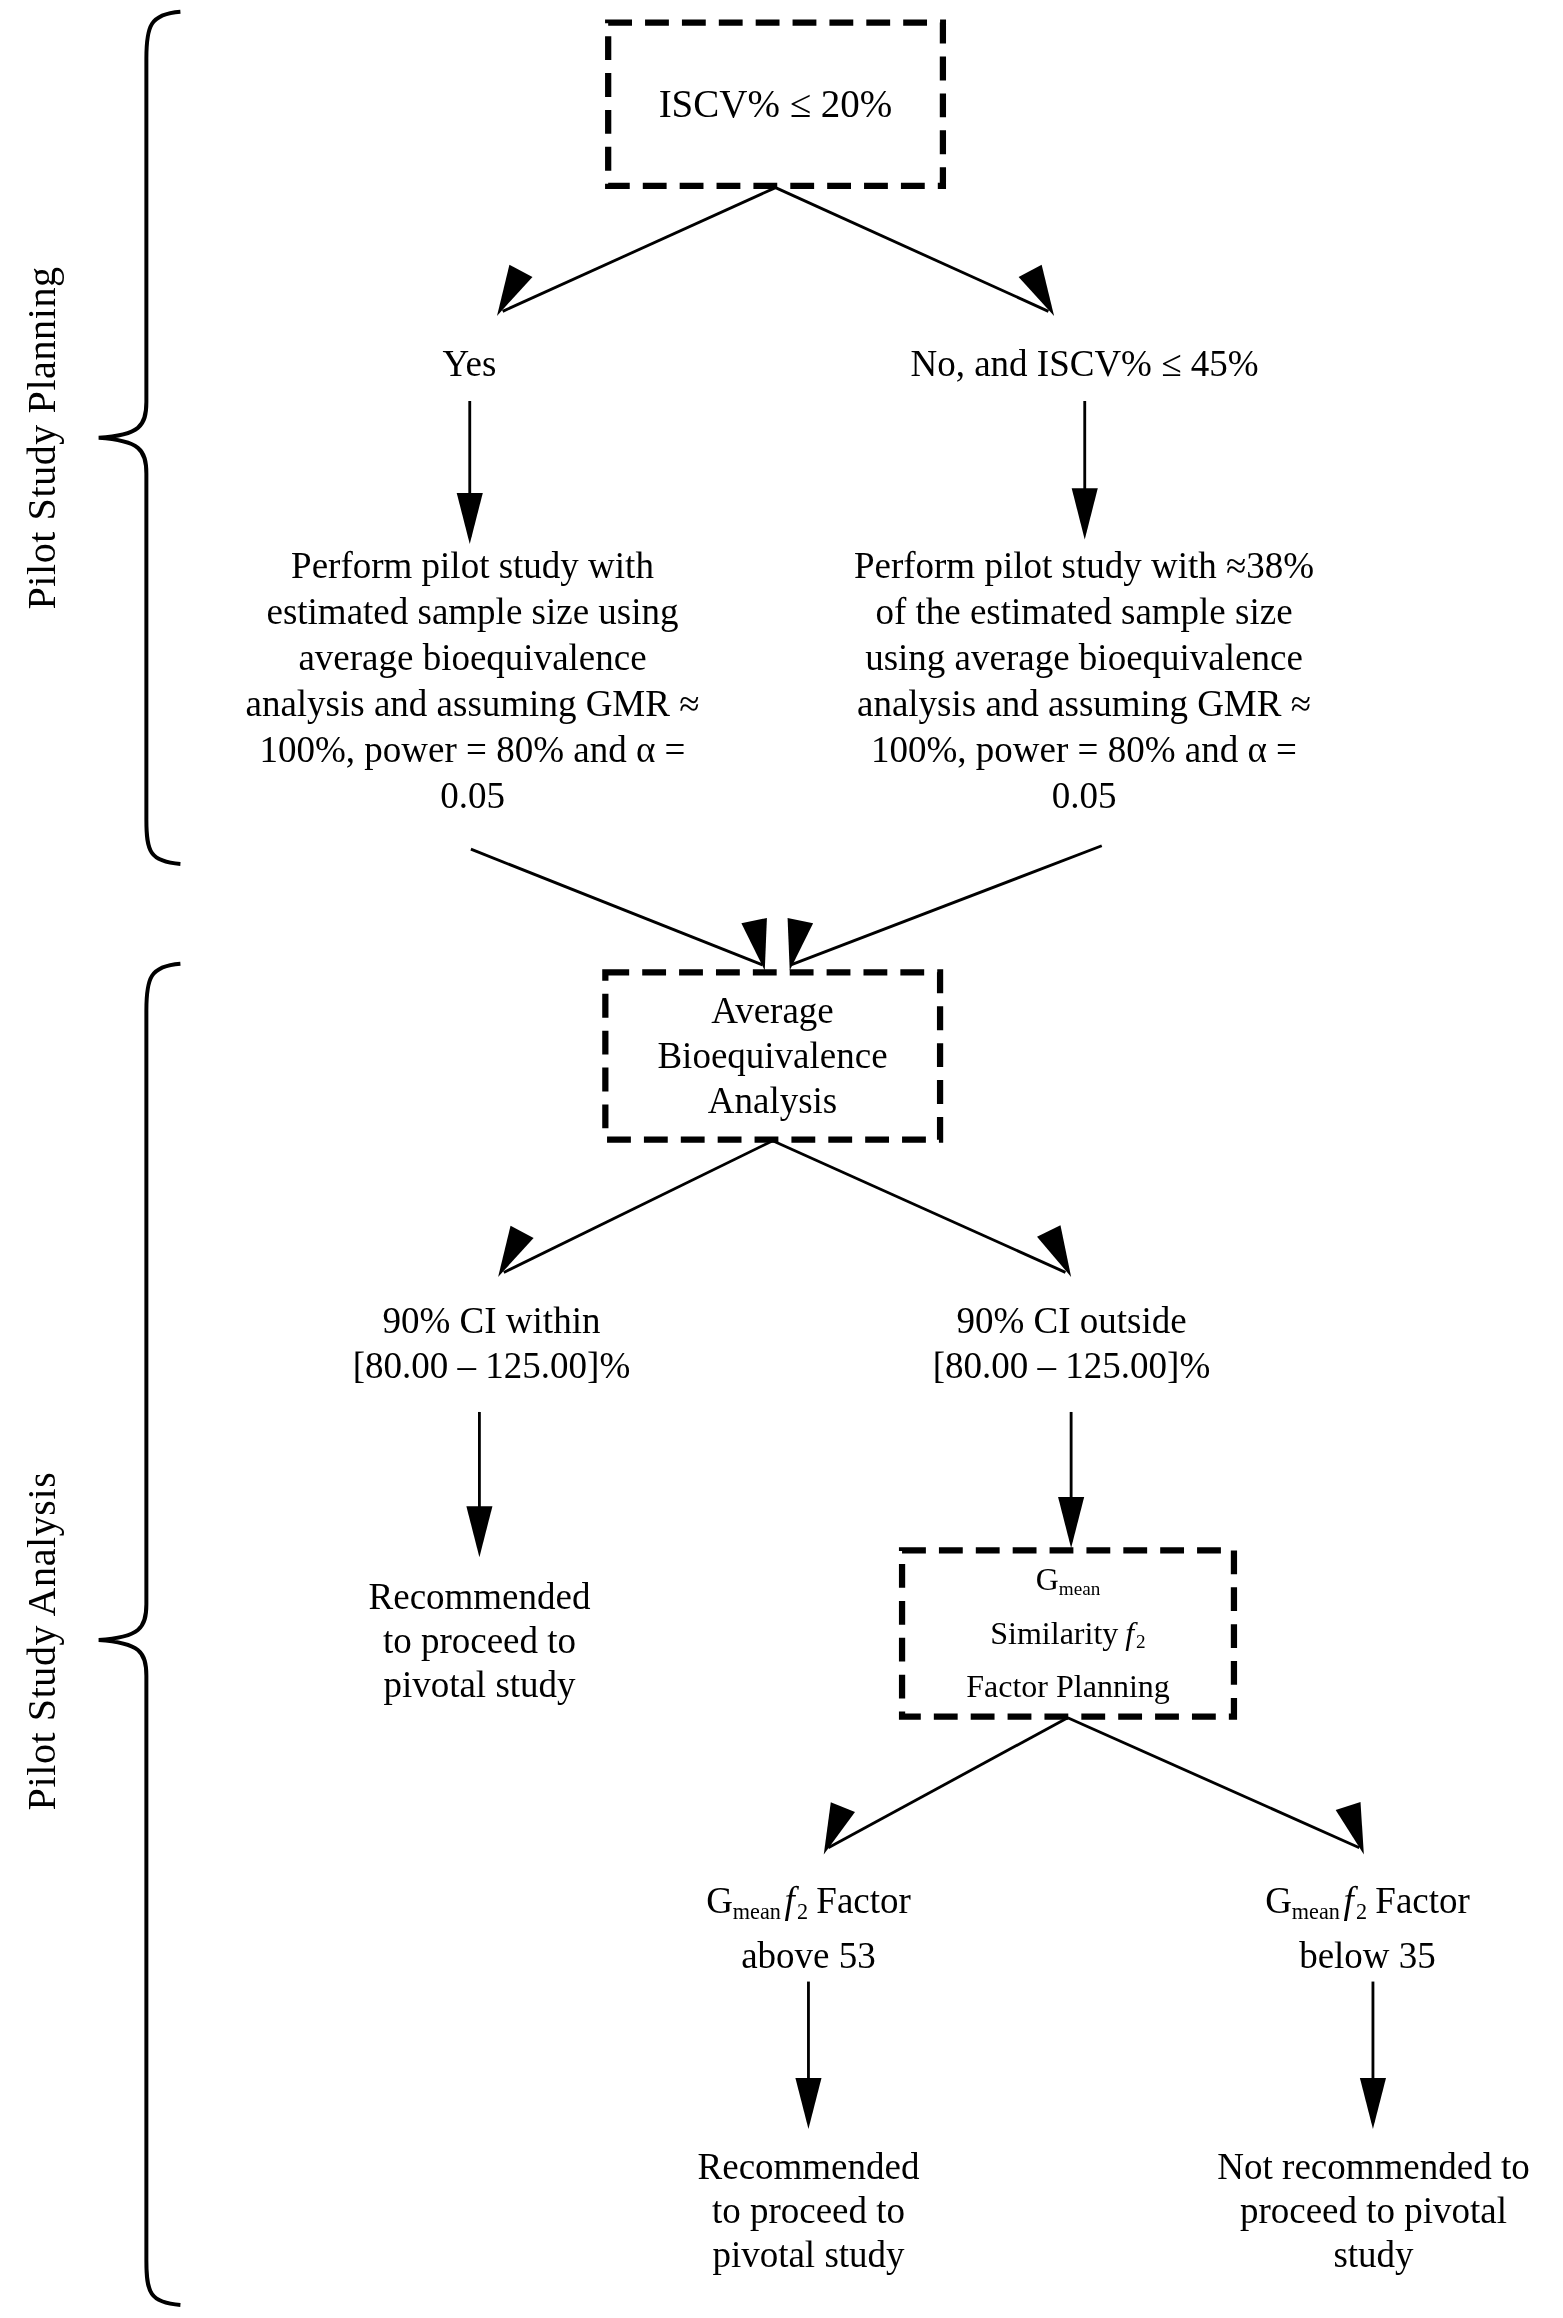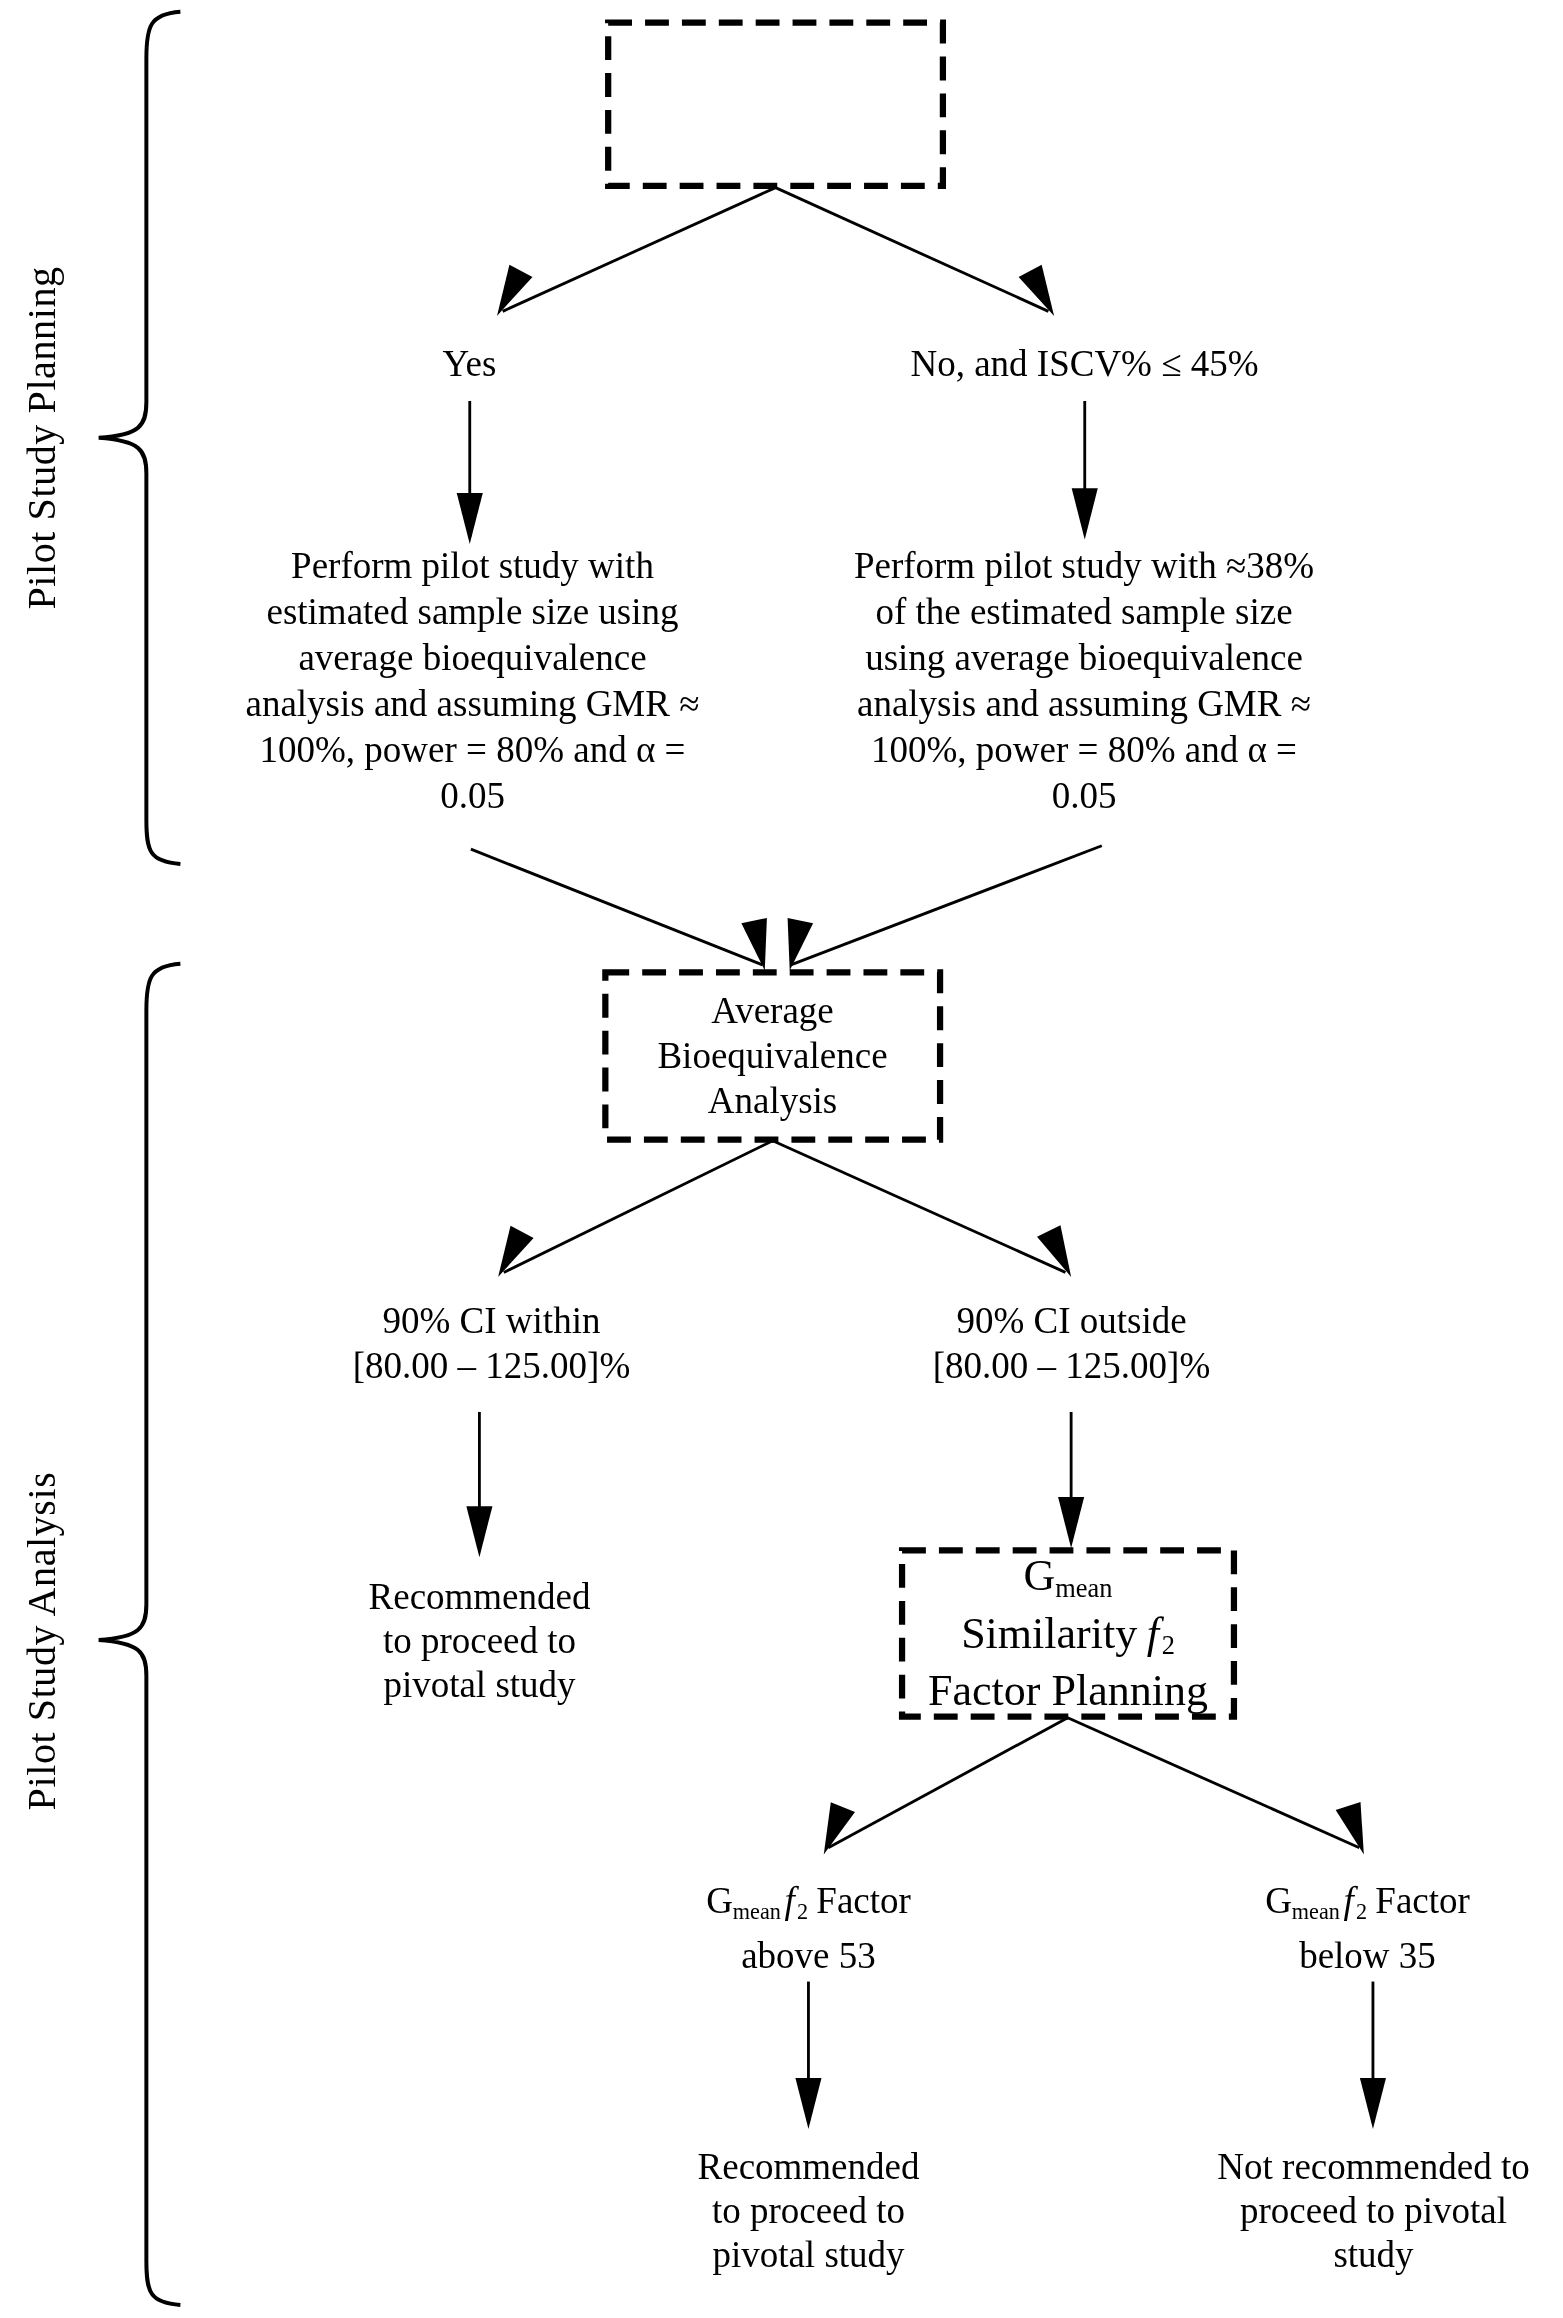--- a/index.html
+++ b/index.html
@@ -110,38 +110,39 @@
 
     <g fill="none" stroke="#000" stroke-width="7">
       <path d="M 318 20 C 264 24 258 46 258 102 L 258 708 C 258 750 246 766 174 771 C 246 776 258 792 258 834 L 258 1444 C 258 1500 264 1518 318 1522"></path>
       <path d="M 318 1698 C 264 1702 258 1724 258 1780 L 258 2827 C 258 2869 246 2885 174 2890 C 246 2895 258 2911 258 2953 L 258 3984 C 258 4040 264 4058 318 4062"></path>
     </g>
   </svg>
 
   <div class="side-label" style="left:41px;top:438px;">Pilot Study Planning</div>
   <div class="side-label" style="left:41px;top:1641px;">Pilot Study Analysis</div>
 
+  <div class="node boxed single" style="left:608px;top:22px;width:335px;height:163px;font-size:39px;">ISCV% ≤ 20%</div>
 
   <div class="node single" style="left:356px;top:342px;width:227px;font-size:37px;">Yes</div>
 
   <div class="node single" style="left:801px;top:342px;width:567px;font-size:37px;">No, and ISCV% ≤ 45%</div>
 
   <div class="node para" style="left:203px;top:543px;width:539px;">Perform pilot study with<br>estimated sample size using<br>average bioequivalence<br>analysis and assuming GMR ≈<br>100%, power = 80% and α =<br>0.05</div>
 
   <div class="node para" style="left:806px;top:543px;width:556px;">Perform pilot study with ≈38%<br>of the estimated sample size<br>using average bioequivalence<br>analysis and assuming GMR ≈<br>100%, power = 80% and α =<br>0.05</div>
 
   <div class="node boxed" style="left:605px;top:972px;width:335px;height:167px;font-size:37px;line-height:45px;">Average<br>Bioequivalence<br>Analysis</div>
 
   <div class="node" style="left:293px;top:1298px;width:397px;line-height:45px;">90% CI within<br>[80.00 – 125.00]%</div>
 
   <div class="node" style="left:873px;top:1298px;width:397px;line-height:45px;">90% CI outside<br>[80.00 – 125.00]%</div>
 
   <div class="node" style="left:281px;top:1575px;width:397px;">Recommended<br>to proceed to<br>pivotal study</div>
 
-  <div class="node boxed" style="left:902px;top:1550px;width:332px;height:166px;font-size:44px;line-height:45px;">
+  <div class="node boxed" style="left:902px;top:1550px;width:332px;height:166px;font-size:32px;line-height:45px;">
     <span class="line"><span>G</span><span class="sub">mean</span></span>
     <span class="line"><span>Similarity</span><span class="ital gap-left">f</span><span class="sub tiny-gap">2</span></span>
     <span class="line">Factor Planning</span>
   </div>
 
   <div class="node" style="left:610px;top:1879px;width:397px;">
     <span class="line"><span>G</span><span class="sub">mean</span><span class="ital tiny-gap">f</span><span class="sub tiny-gap">2</span><span class="gap-left">Factor</span></span>
     <span class="line">above 53</span>
   </div>
 

